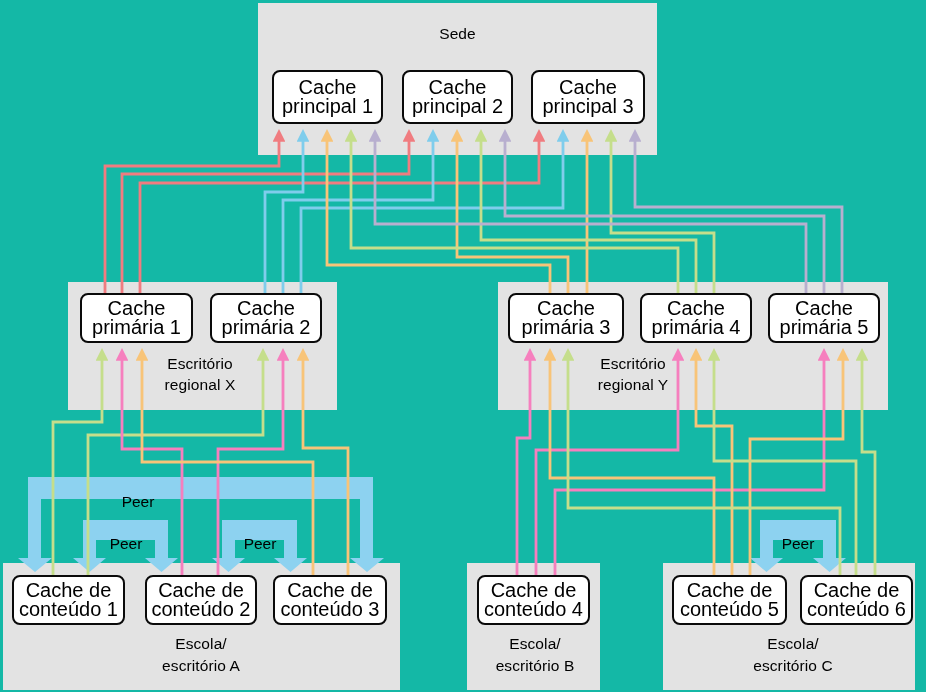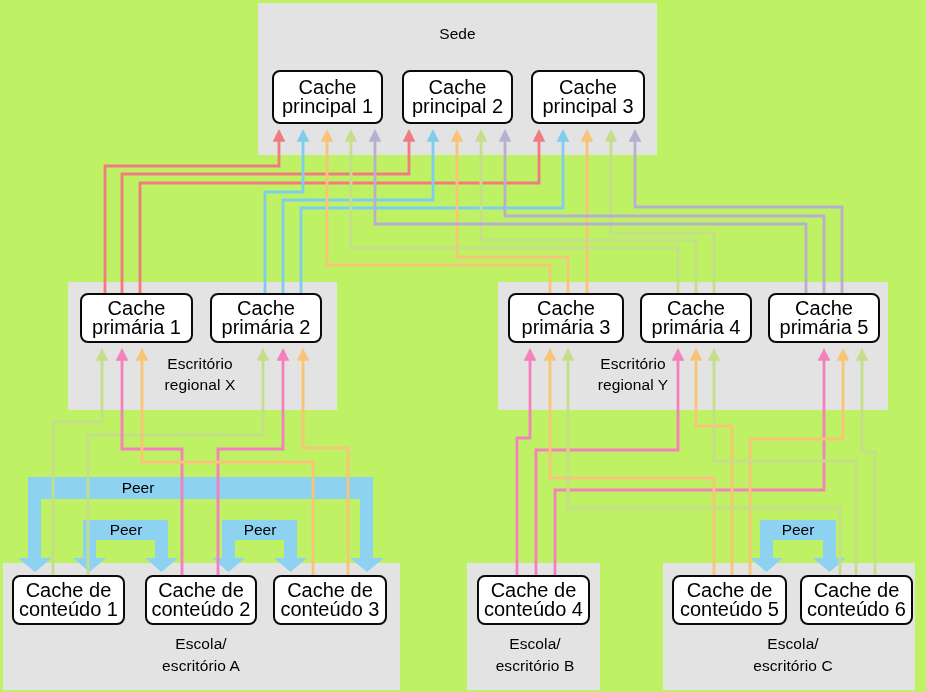--- a/index.html
+++ b/index.html
@@ -1,35 +1,35 @@
 <!DOCTYPE html>
 <html><head>
 <meta charset="utf-8">
 <style>
   html,body{margin:0;padding:0;background:#fff;}
   #canvas{
     position:relative;width:926px;height:692px;overflow:hidden;
     font-family:"Liberation Sans","DejaVu Sans",sans-serif;
-    color:#000;background:#bef264;
+    color:#000;background:#14b8a6;
   }
   .section{position:absolute;}
   .seclabel{
     position:absolute;text-align:center;font-size:15.5px;line-height:21px;
     white-space:pre-line;letter-spacing:.1px;
   }
   .node{
     position:absolute;background:#fff;border:2.6px solid #0a0a0a;border-radius:8px;
     display:flex;align-items:center;justify-content:center;box-sizing:border-box;
   }
   .nodelabel{
     text-align:center;font-size:20px;line-height:19px;white-space:pre-line;
   }
   svg#edges{position:absolute;left:0;top:0;pointer-events:none;}
   .peerlabel{
-    position:absolute;width:64px;text-align:center;font-size:15.5px;line-height:22px;
+    position:absolute;width:64px;text-align:center;font-size:15.5px;line-height:22px;margin-top:14px;
   }
 </style>
 </head>
 <body>
 
 <div id="canvas">
 
   <div class="section" style="left: 258px; top: 3px; width: 399px; height: 152px; background: rgb(227, 227, 227);"></div>
   <div class="section" style="left: 68px; top: 282px; width: 269px; height: 128px; background: rgb(227, 227, 227);"></div>
   <div class="section" style="left: 498px; top: 282px; width: 390px; height: 128px; background: rgb(227, 227, 227);"></div>

